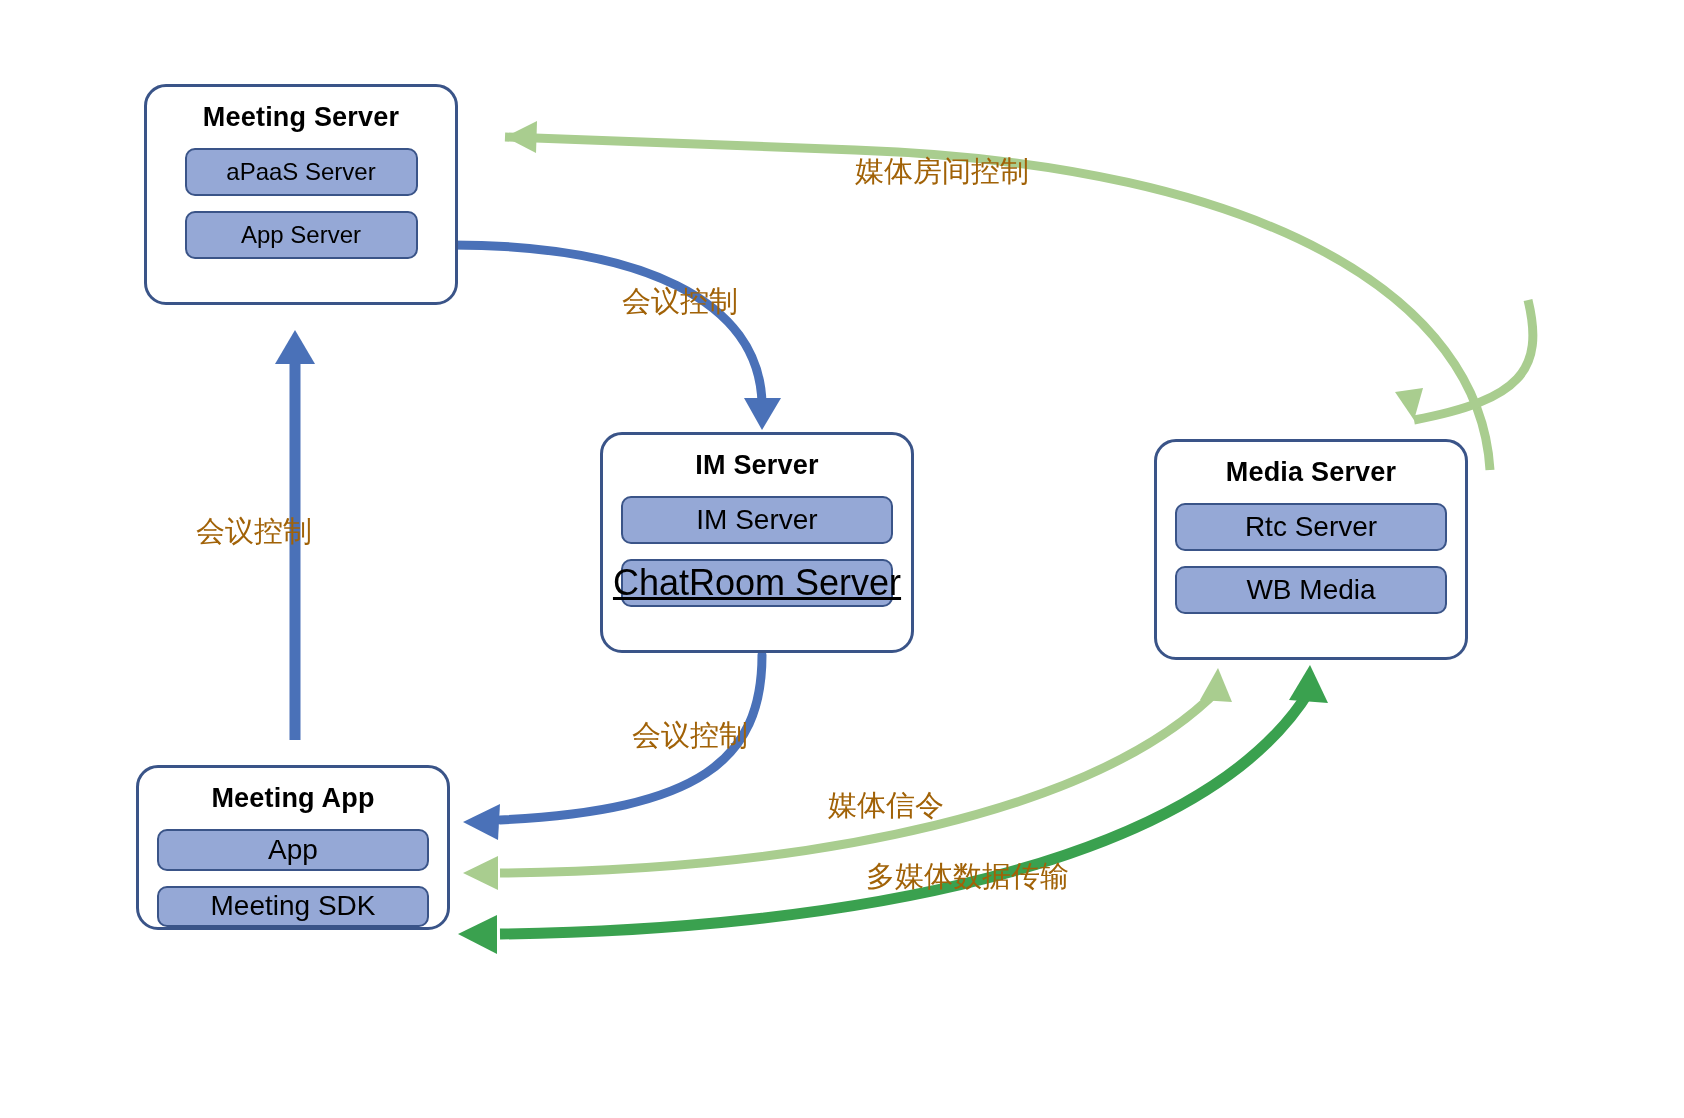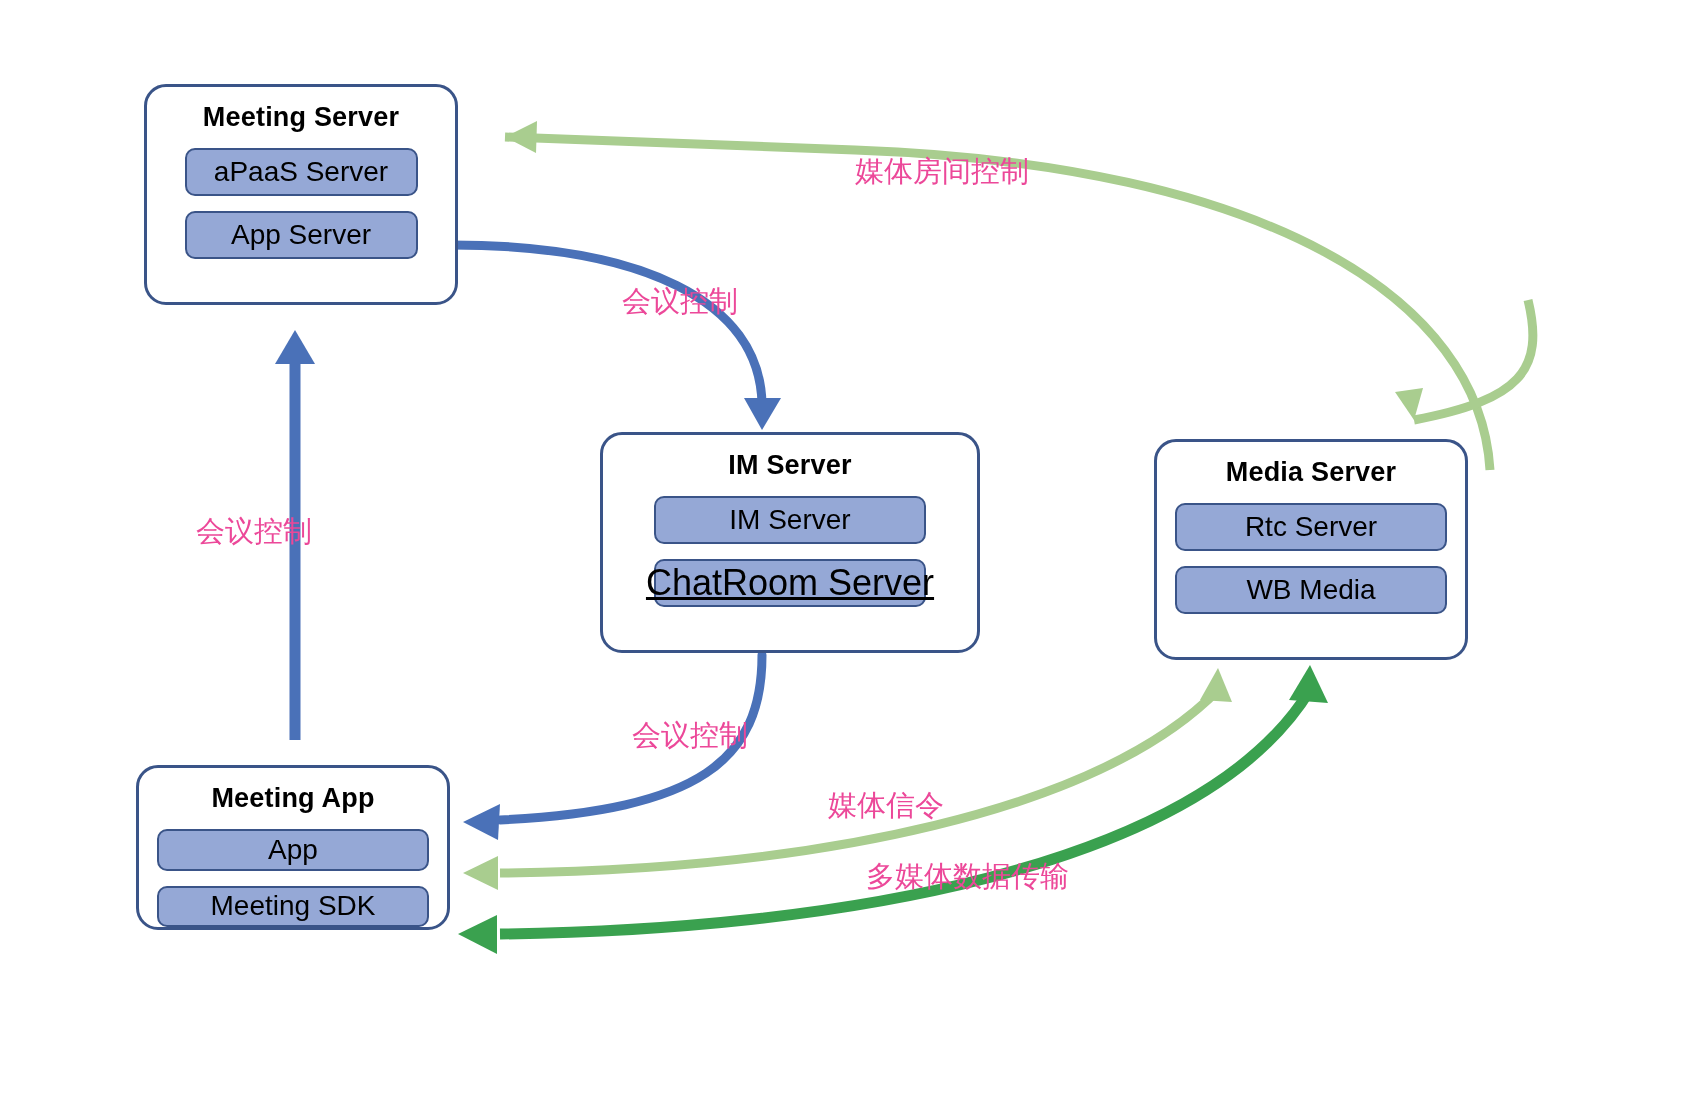--- a/index.html
+++ b/index.html
@@ -52,45 +52,45 @@
     align-items: center;
     justify-content: center;
     text-align: center;
     white-space: nowrap;
   }
   
   #node-meeting-server {
     left: 144px; top: 84px; width: 314px; height: 221px;
   }
   #node-meeting-server .node-title { font-size: 27px; margin-top: 15px; }
-  #node-meeting-server .sub-box { width: 233px; height: 48px; font-size: 28px; margin-top: 15px; }
+  #node-meeting-server .sub-box { width: 233px; height: 48px; font-size: 24px; margin-top: 15px; }
 
   #node-im-server {
-    left: 600px; top: 432px; width: 380px; height: 221px;
+    left: 600px; top: 432px; width: 314px; height: 221px;
   }
   #node-im-server .node-title { font-size: 27px; margin-top: 15px; }
   #node-im-server .sub-box { width: 272px; height: 48px; font-size: 28px; margin-top: 15px; }
   #node-im-server .sub-box.small { font-size: 36px; text-decoration: underline; }
 
   #node-media-server {
     left: 1154px; top: 439px; width: 314px; height: 221px;
   }
   #node-media-server .node-title { font-size: 27px; margin-top: 15px; }
   #node-media-server .sub-box { width: 272px; height: 48px; font-size: 28px; margin-top: 15px; }
 
   #node-meeting-app {
     left: 136px; top: 765px; width: 314px; height: 165px;
   }
   #node-meeting-app .node-title { font-size: 27px; margin-top: 15px; }
   #node-meeting-app .sub-box { width: 272px; height: 48px; font-size: 28px; margin-top: 15px; }
 
   .edge-label {
     position: absolute;
     font-size: 29px;
-    color: #ec4899;
+    color: #a16207;
     white-space: nowrap;
     z-index: 6;
   }
   #label-media-room-control { left: 855px; top: 152px; }
   #label-meeting-control-1  { left: 622px; top: 282px; }
   #label-meeting-control-2  { left: 196px; top: 512px; }
   #label-meeting-control-3  { left: 632px; top: 716px; }
   #label-media-signaling    { left: 828px; top: 786px; }
   #label-multimedia-data    { left: 866px; top: 857px; }
 </style>

